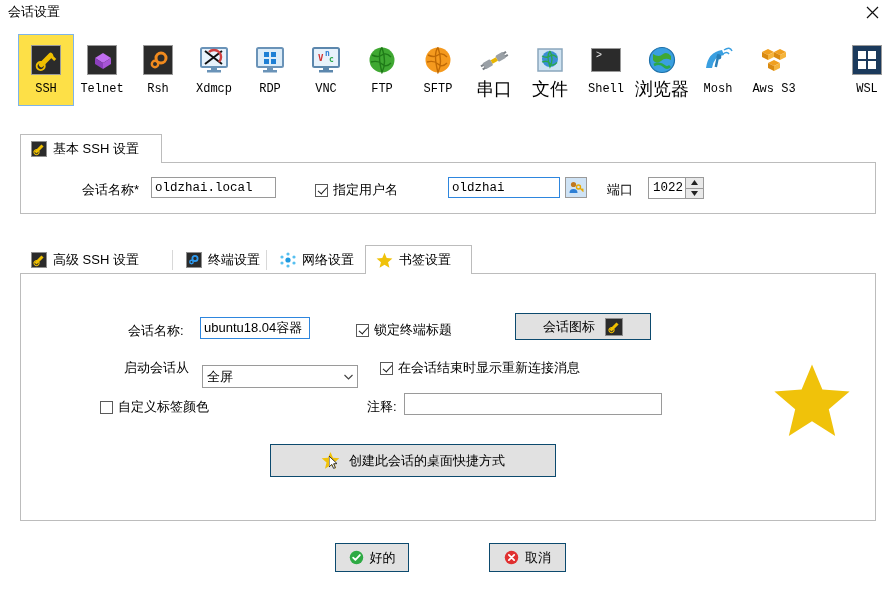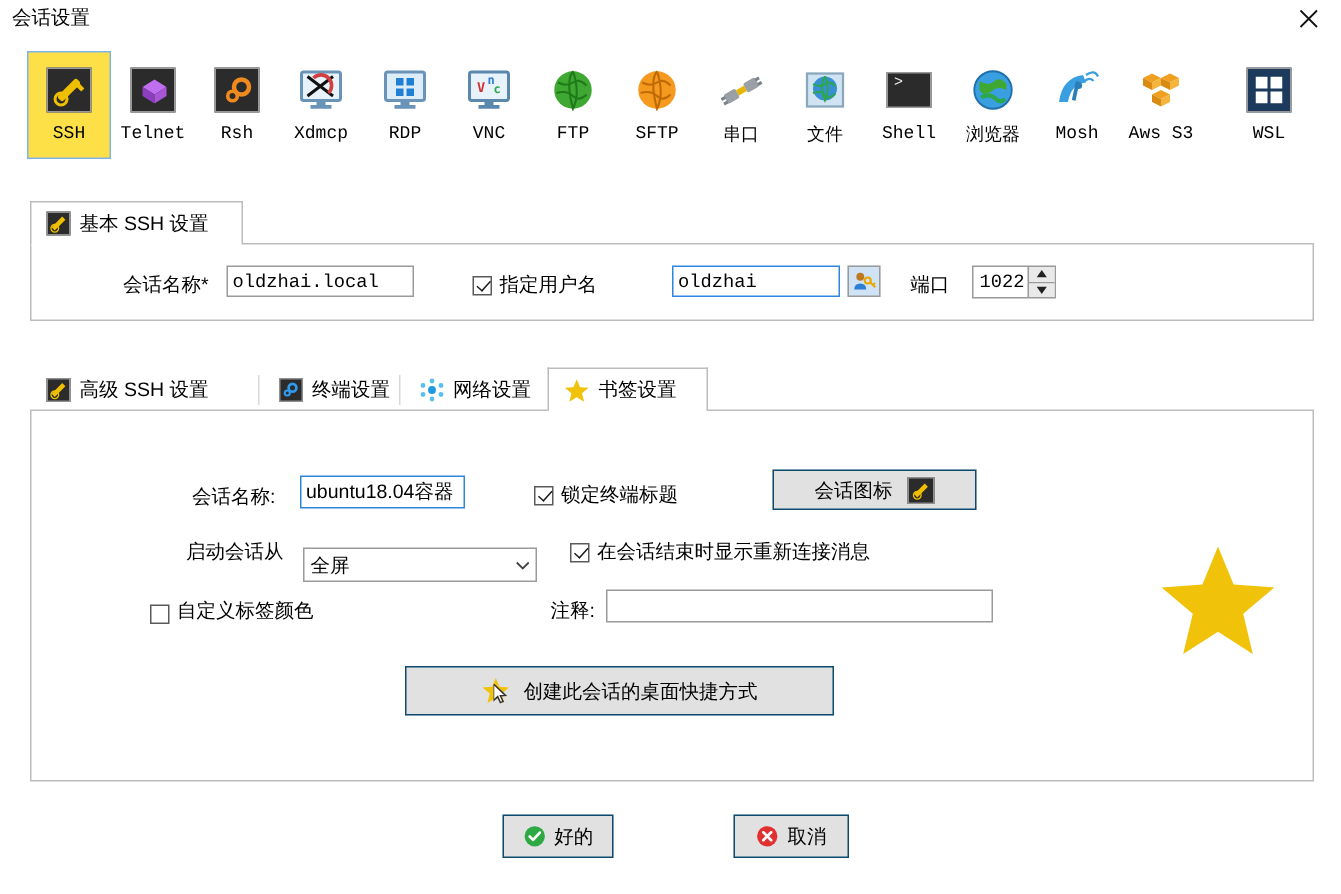--- a/index.html
+++ b/index.html
@@ -72,21 +72,21 @@
     flex: none;
   }
   .proto-label {
     margin-top: 6px;
     font-family: "Liberation Mono", monospace;
     font-size: 12px;
     line-height: 14px;
     white-space: nowrap;
     color: #000;
   }
-  .proto-label.cjk { font-family: Liberation Sans, sans-serif; font-size: 12px; }
+  .proto-label.cjk { font-family: Liberation Sans, sans-serif; font-size: 18px; }
 
   
   .sq {
     width: 30px; height: 30px;
     border: 1px solid #9a9a9a;
     box-sizing: border-box;
     position: relative;
   }
   .sq.dark { background: #2b2b2b; }
   .sq.navy { background: #1b3a5c; }
@@ -494,21 +494,21 @@
             <polygon points="27,7 21,10 21,15 27,12" fill="#f5b43c"></polygon>
           <polygon points="15,15 21,18 15,21 9,18"></polygon>
             <polygon points="9,18 15,21 15,26 9,23" fill="#d98a10"></polygon>
             <polygon points="21,18 15,21 15,26 21,23" fill="#f5b43c"></polygon>
         </g>
       </svg>
     </div>
     <div class="proto-label">Aws S3</div>
   </div>
 
-  <div class="proto-item" style="left:818px;text-align:right;">
+  <div class="proto-item" style="left:839px;text-align:right;">
     <div class="proto-icon">
       <div class="sq navy" style="margin:1px auto;border-color:#9a9a9a;">
         <svg width="18" height="18" viewBox="0 0 18 18" style="position:absolute;left:5px;top:5px;">
           <rect x="0" y="0" width="8" height="8" fill="#fff"></rect>
           <rect x="10" y="0" width="8" height="8" fill="#fff"></rect>
           <rect x="0" y="10" width="8" height="8" fill="#fff"></rect>
           <rect x="10" y="10" width="8" height="8" fill="#fff"></rect>
         </svg>
       </div>
     </div>
@@ -642,21 +642,21 @@
         <path d="M0.5 1 L4.5 5 L8.5 1" stroke="#444" stroke-width="1.2" fill="none"></path>
       </svg>
   </span>
 </div>
 
 <div class="cbox" style="left:380px; top:359px;">
   <span class="box checked"></span>
   <span class="ctext">在会话结束时显示重新连接消息</span>
 </div>
 
-<div class="cbox" style="left:100px; top:398px;align-items:flex-end;">
+<div class="cbox" style="left:100px; top:398px;">
   <span class="box"></span>
   <span class="ctext">自定义标签颜色</span>
 </div>
 
 <div class="lbl" style="left:367px; top:398px;">注释:</div>
 <input class="txt cjkval" style="left: 404px; top: 393px; width: 258px; height: 22px;" value="">
 
 <div class="btn" style="left:270px; top:444px; width:286px; height:33px;">
   <span style="display:flex;align-items:center;margin-right:9px;position:relative;">
     <svg width="19" height="19" viewBox="0 0 20 20">

